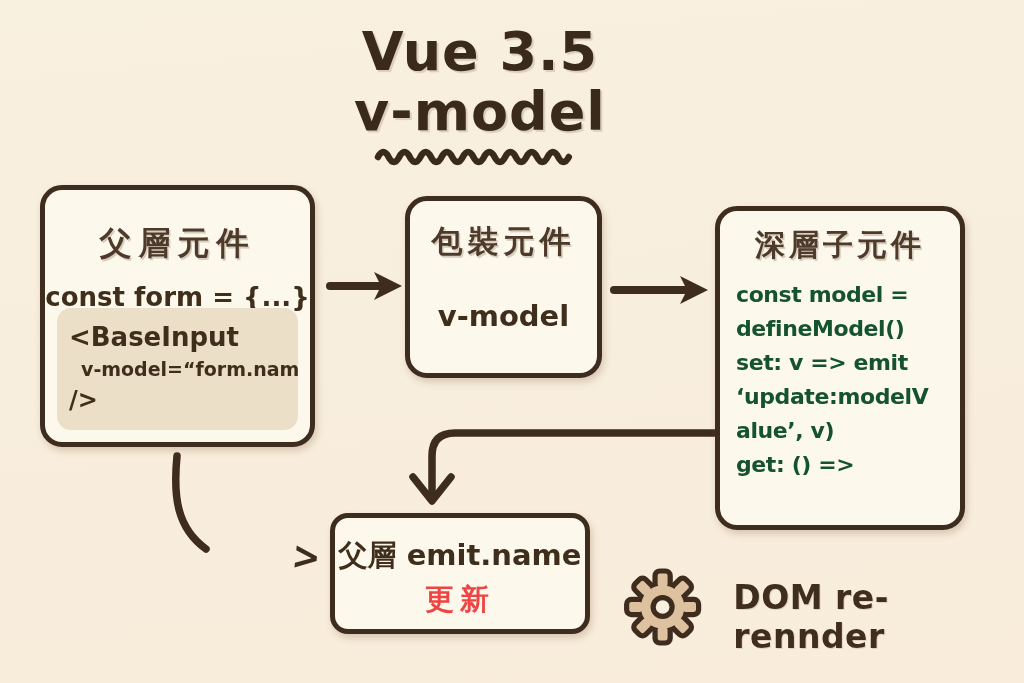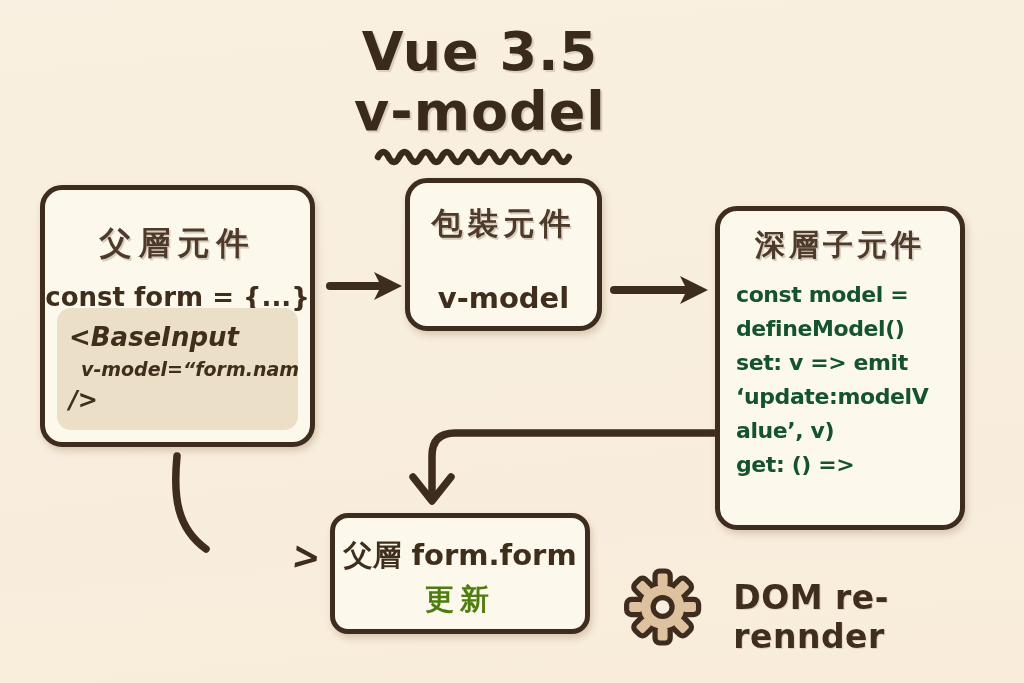--- a/index.html
+++ b/index.html
@@ -44,29 +44,29 @@
   
   .parent-box { left: 40px; top: 185px; width: 275px; height: 262px; }
   .parent-box .box-heading { margin-top: 32px; font-size: 32px; letter-spacing: 7px; }
   .parent-code {
     margin-top: 16px; text-align: center;
     font-size: 26px; font-weight: bold; color: #402e1d;
   }
   .snippet {
     position: absolute; left: 12px; right: 12px; top: 118px; bottom: 12px;
     background: #ebdfc7; border-radius: 14px;
-    padding: 12px 12px; overflow: hidden; font-style: italic;
+    padding: 12px 12px; overflow: hidden;
   }
   .snippet-line { font-weight: bold; color: #402e1d; white-space: nowrap; }
   .snippet-line1 { font-size: 26px; line-height: 34px; }
   .snippet-line2 { font-size: 19px; line-height: 30px; padding-left: 12px; }
   .snippet-line3 { font-size: 24px; line-height: 32px; }
 
   
-  .wrapper-box { left: 405px; top: 178px; width: 197px; height: 153px; }
+  .wrapper-box { left: 405px; top: 196px; width: 197px; height: 182px; }
   .wrapper-box .box-heading { margin-top: 20px; font-size: 31px; letter-spacing: 5px; }
   .wrapper-label {
     margin-top: 36px; text-align: center;
     font-size: 29px; font-weight: bold; color: #402e1d;
   }
 
   
   .child-box { left: 715px; top: 206px; width: 250px; height: 324px; }
   .child-box .box-heading { margin-top: 14px; font-size: 30px; letter-spacing: 4px; }
   .child-code { margin-top: 12px; padding-left: 16px; }
@@ -76,21 +76,21 @@
   }
 
   
   .result-box { left: 330px; top: 513px; width: 260px; height: 121px; border-radius: 18px; }
   .result-line1 {
     margin-top: 18px; text-align: center;
     font-size: 29px; font-weight: bold; color: #402e1d;
   }
   .result-line2 {
     margin-top: 4px; text-align: center;
-    font-size: 29px; font-weight: bold; color: #4d7c0f; letter-spacing: 6px;
+    font-size: 29px; font-weight: bold; color: #ef4444; letter-spacing: 6px;
   }
 
   .emit-label {
     position: absolute; left: 213px; top: 518px; z-index: 2;
     font-size: 36px; font-weight: bold; color: #402e1d;
   }
   .emit-chevron {
     position: absolute; left: 292px; top: 536px; z-index: 2;
     font-size: 34px; font-weight: bold; color: #3e2c1f;
     transform: rotate(6deg) scaleY(1.15);
@@ -158,21 +158,21 @@
       <div class="child-code-line">const model =</div>
       <div class="child-code-line">defineModel()</div>
       <div class="child-code-line">set: v =&gt; emit</div>
       <div class="child-code-line">‘update:modelV</div>
       <div class="child-code-line">alue’, v)</div>
       <div class="child-code-line">get: () =&gt;</div>
     </div>
   </div>
 
   <div class="box result-box">
-    <div class="result-line1">父層 form.form</div>
+    <div class="result-line1">父層 emit.name</div>
     <div class="result-line2">更新</div>
   </div>
 
   <div class="emit-chevron">&gt;</div>
 
   <div class="dom-row">
     <svg class="gear-wrap" viewBox="-45 -45 90 90" xmlns="http://www.w3.org/2000/svg">
       <g fill="#dec2a0" stroke="#3e2c1f" stroke-width="5.5" stroke-linejoin="round">
         <rect x="-8" y="-38" width="16" height="19" rx="5" transform="rotate(0)"></rect>
         <rect x="-8" y="-38" width="16" height="19" rx="5" transform="rotate(45)"></rect>

